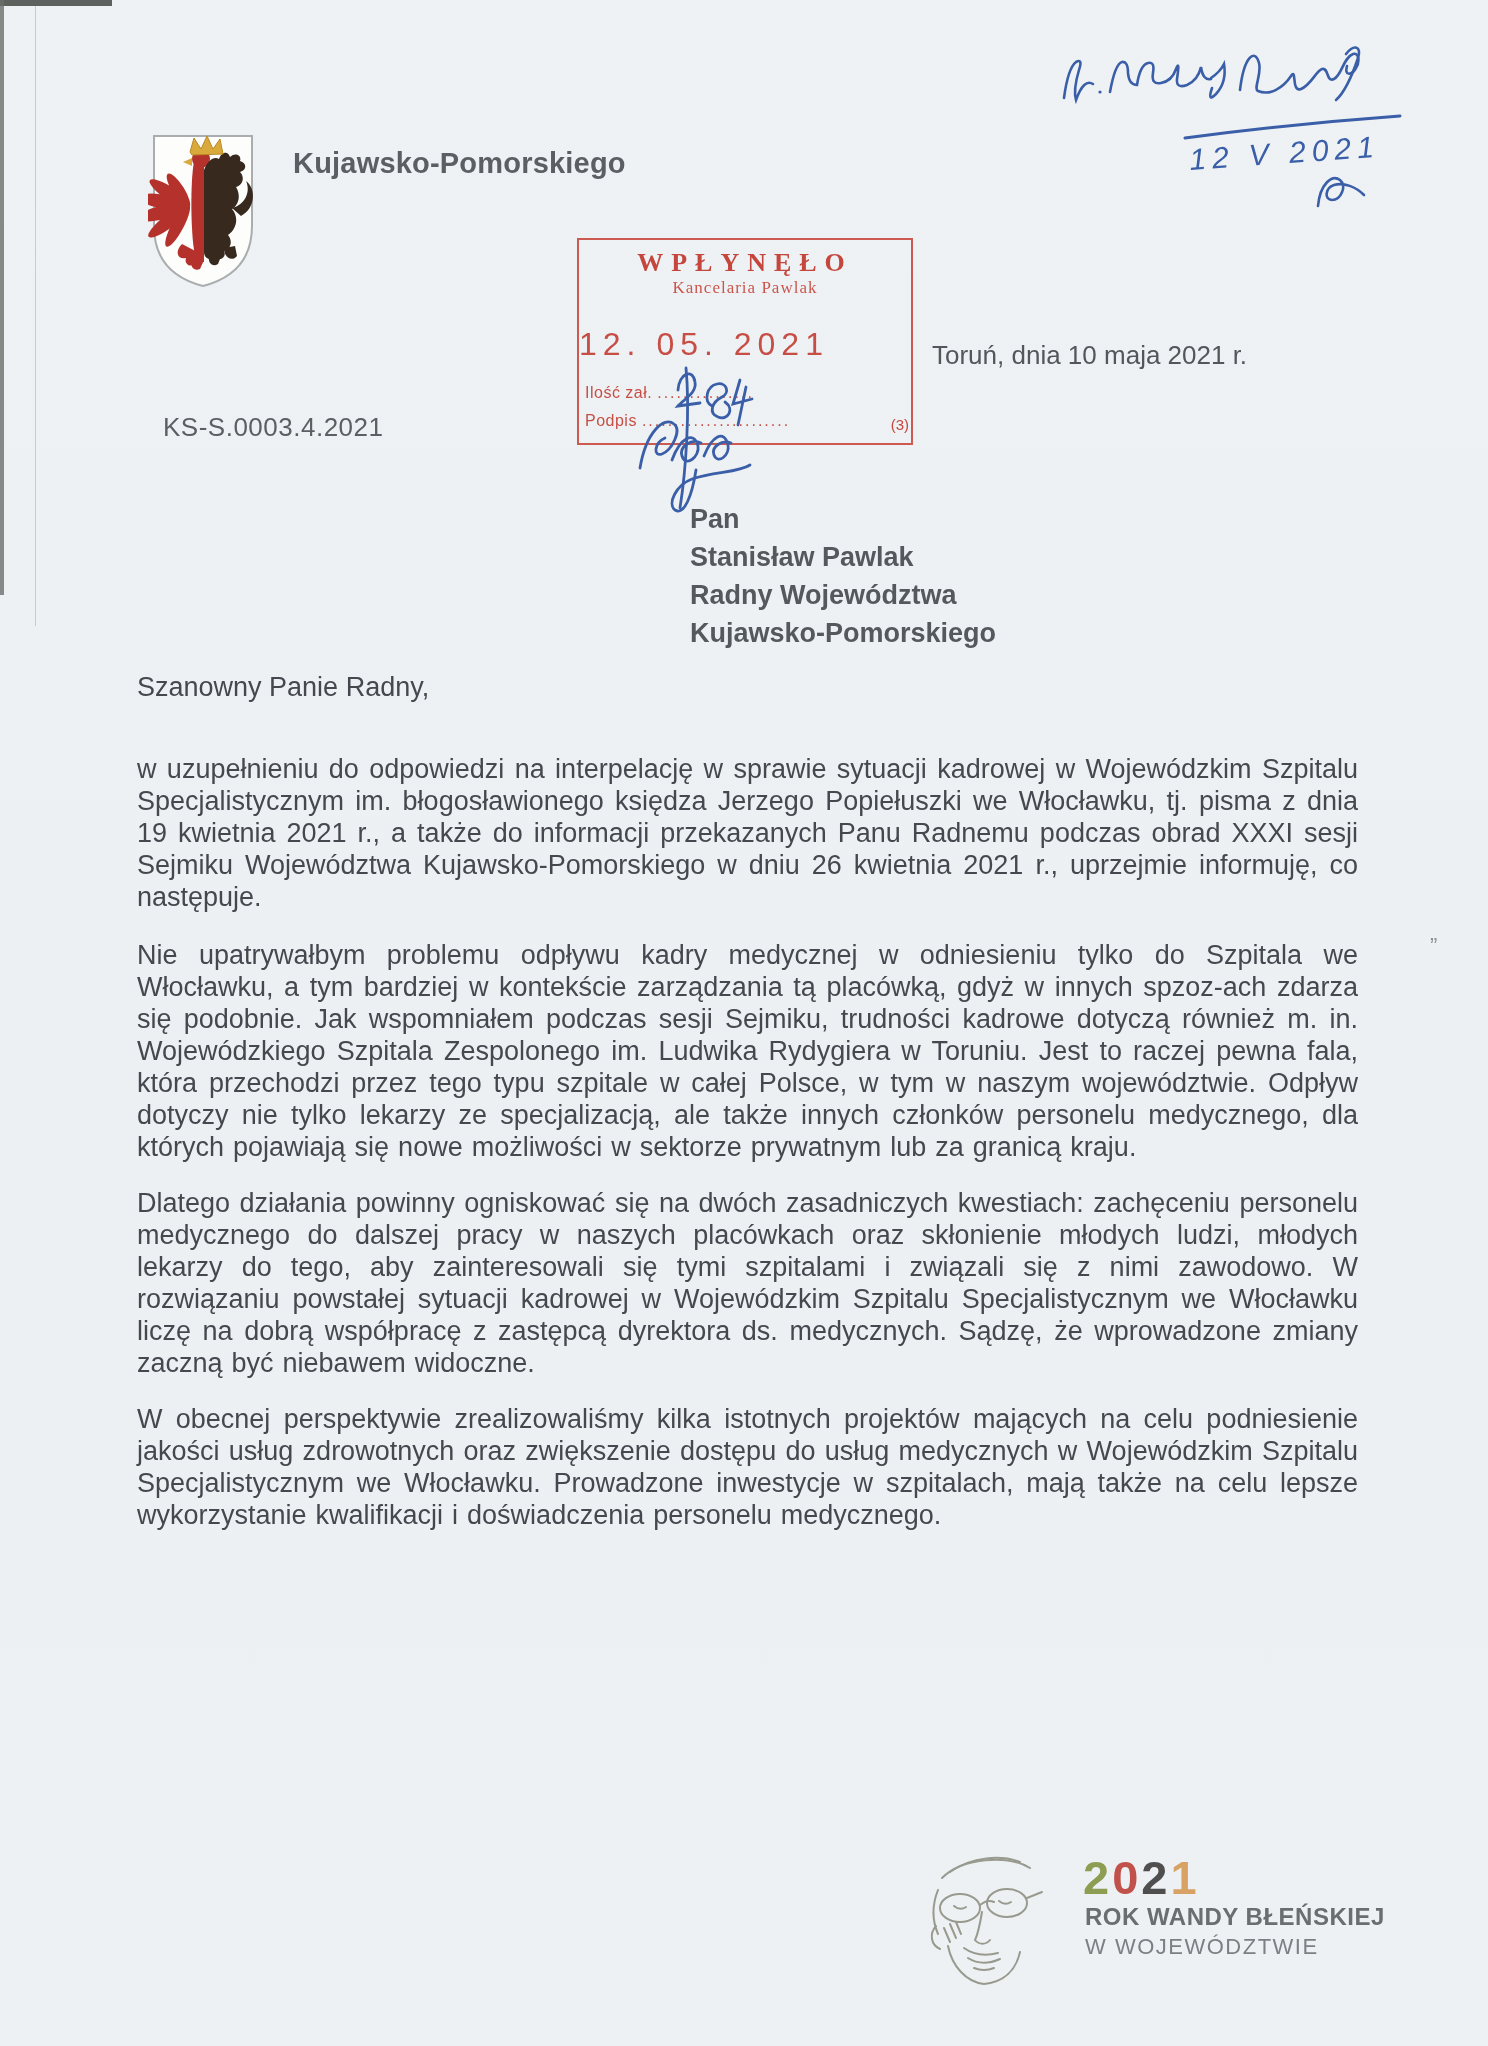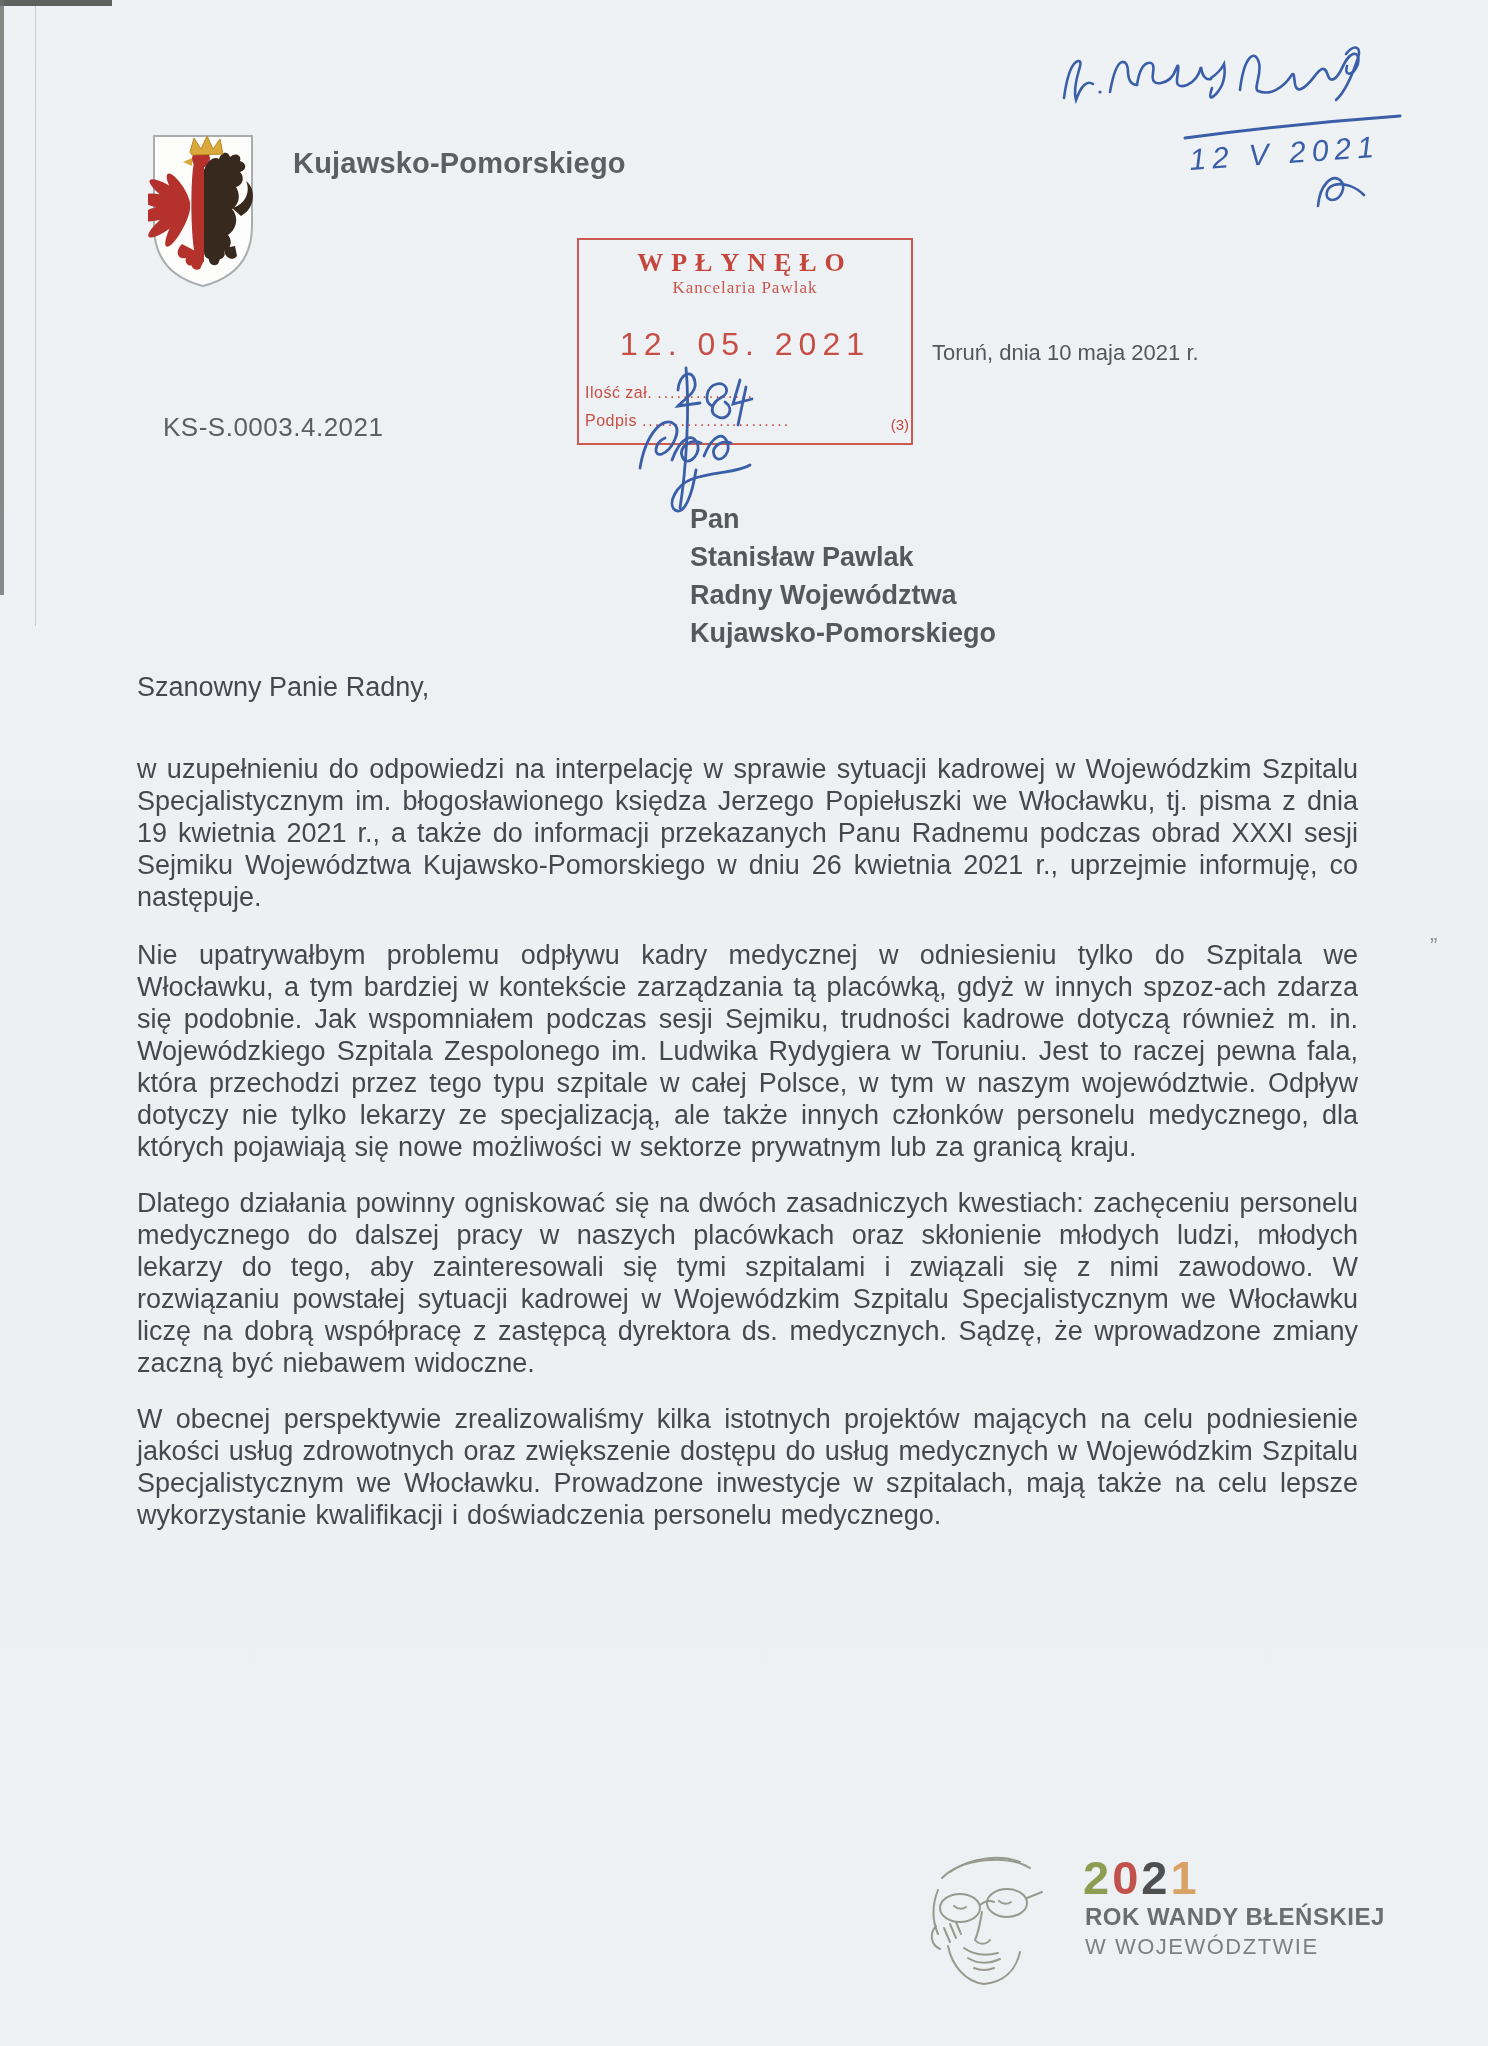--- a/index.html
+++ b/index.html
@@ -29,31 +29,31 @@
   .stamp{
     position:absolute;left:577px;top:238px;width:336px;height:207px;
     border:2px solid rgba(198,63,52,.85);
     color:#c5463c;box-sizing:border-box;
   }
   .stamp .ln1{position:absolute;left:0;right:0;top:8px;text-align:center;
     font-family:"Liberation Serif","DejaVu Serif",serif;font-weight:bold;
     font-size:26px;letter-spacing:8px;}
   .stamp .ln2{position:absolute;left:0;right:0;top:38px;text-align:center;
     font-family:"Liberation Serif","DejaVu Serif",serif;font-size:17px;letter-spacing:1px;opacity:.9;}
-  .stamp .date{position:absolute;left:0;right:0;top:86px;text-align:center;
+  .stamp .date{position:absolute;left:0;right:0;top:86px;
     font-size:32px;letter-spacing:6px;opacity:.95;}
   .stamp .row{position:absolute;left:6px;font-size:16px;letter-spacing:.5px;opacity:.95;white-space:nowrap;}
   .stamp .rowA{top:144px;}
   .stamp .rowB{top:172px;}
   .stamp .dots{letter-spacing:2px;}
   .stamp .pageref{position:absolute;right:2px;top:176px;font-size:15px;}
   .sig-overlay{position:absolute;left:600px;top:340px;pointer-events:none;}
 
   
-  .dateline{position:absolute;left:932px;top:340px;font-size:22px;color:#53575c;}
+  .dateline{position:absolute;left:932px;top:340px;font-size:26px;color:#53575c;}
   .refnum{position:absolute;left:163px;top:412px;font-size:26px;color:#5b5f64;letter-spacing:.5px;}
 
   
   .recipient{position:absolute;left:690px;top:500px;font-weight:bold;font-size:27px;
     color:#55585d;line-height:38px;}
 
   
   .body{position:absolute;left:137px;top:672px;width:1221px;color:#45494f;font-size:27px;}
   .salutation{font-size:27px;}
   .body p{margin:0;text-align:justify;line-height:32px;word-spacing:1.5px;}

